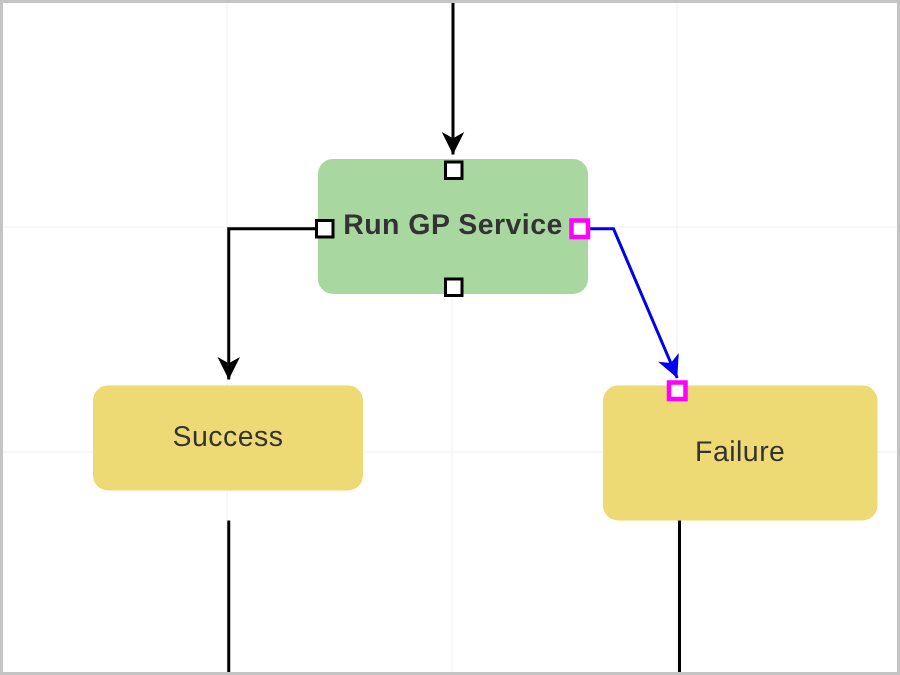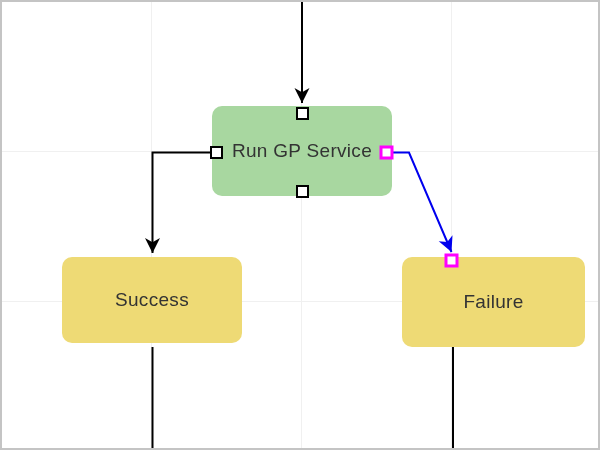--- a/index.html
+++ b/index.html
@@ -25,36 +25,36 @@
     align-items: center;
     justify-content: center;
     z-index: 1;
   }
   .node-label {
     font-size: 19px;
     letter-spacing: 0.3px;
     white-space: nowrap;
   }
   .node-rungp   { left: 210px; top: 104px; width: 180px; height: 90px; }
-  .node-success { left:  60px; top: 255px; width: 180px; height: 86px; }
+  .node-success { left:  60px; top: 255px; width: 180px; height: 70px; }
   .node-failure { left: 360px; top: 255px; width: 183px; height: 90px; }
   svg.overlay {
     position: absolute;
     left: 0; top: 0;
     width: 596px; height: 446px;
     z-index: 2;
     pointer-events: none;
   }
 </style>
 </head>
 <body>
 
 <div class="canvas" style="color: rgb(51, 51, 51);">
 
-  <div class="node node-rungp" style="background-color: rgb(168, 215, 160);">
+  <div class="node node-rungp" style="background-color: rgb(168, 215, 160); font-weight: bold;">
     <span class="node-label">Run GP Service</span>
   </div>
 
   <div class="node node-success" style="background-color: rgb(238, 218, 117);">
     <span class="node-label">Success</span>
   </div>
 
   <div class="node node-failure" style="background-color: rgb(238, 218, 117); margin-left: 40px;">
     <span class="node-label">Failure</span>
   </div>

